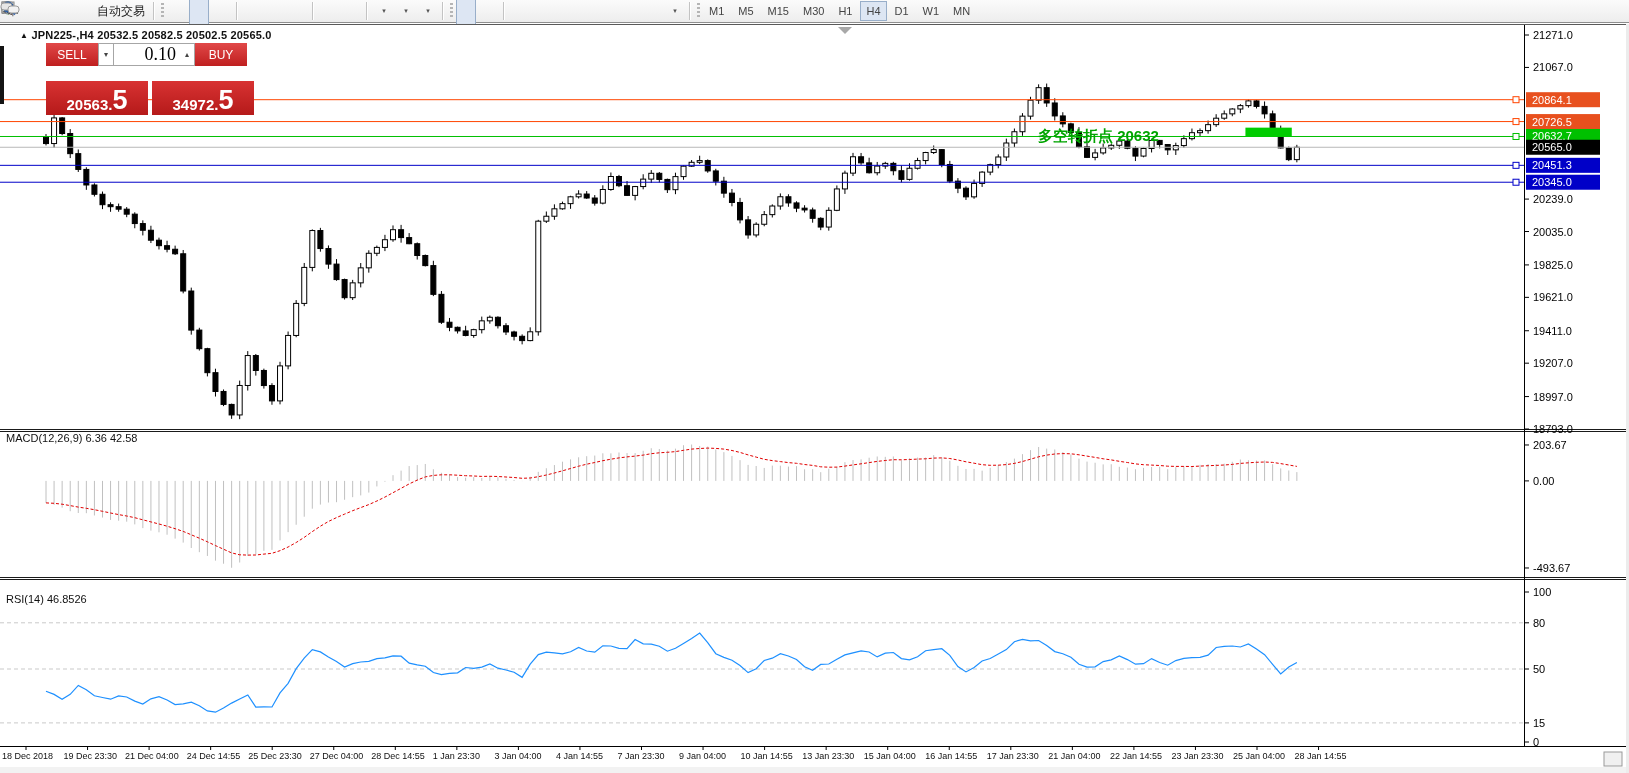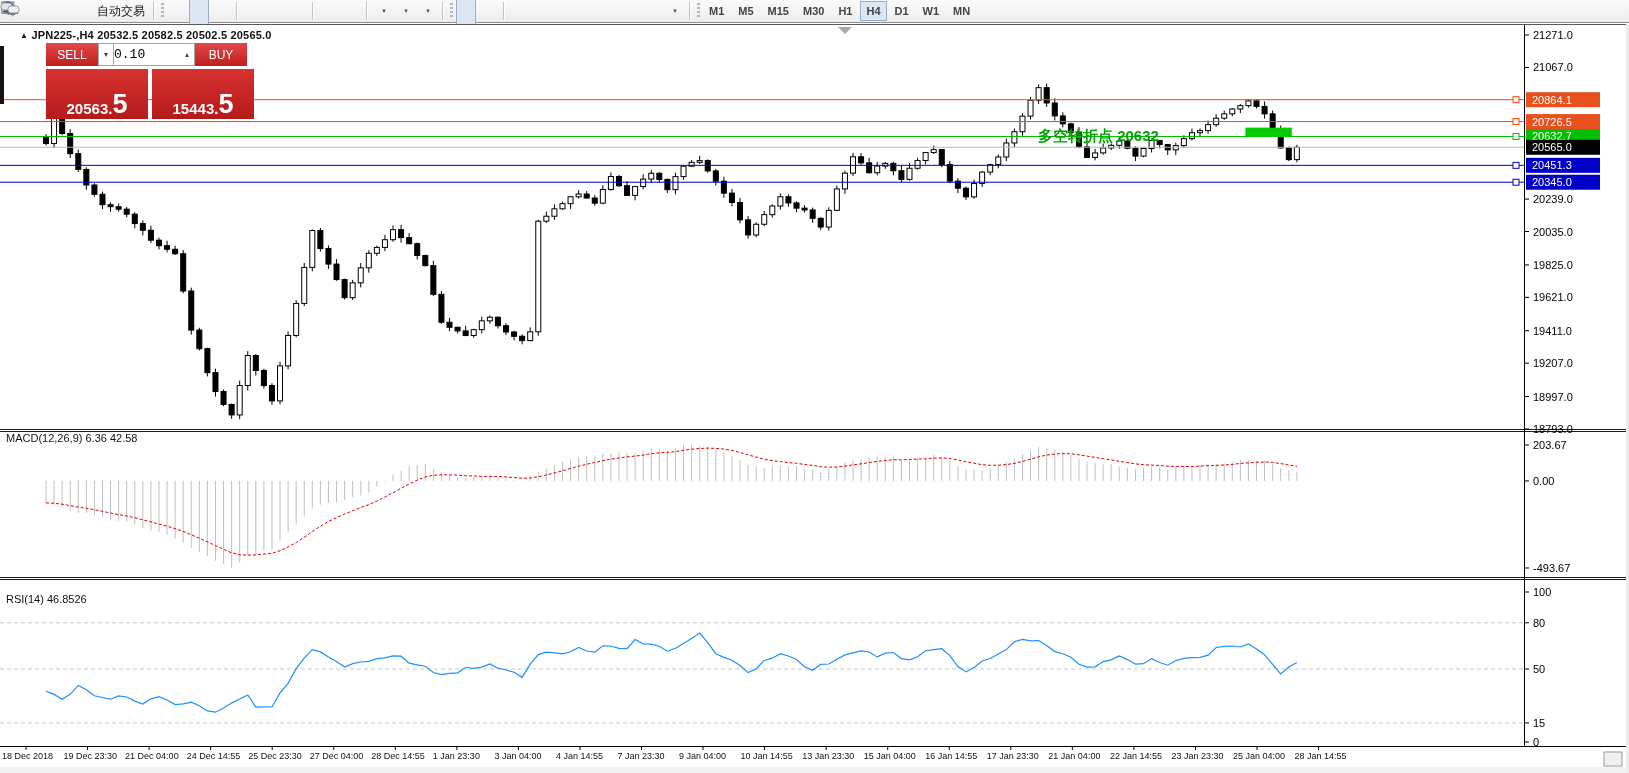--- a/index.html
+++ b/index.html
@@ -7,39 +7,39 @@
   
   .toolbar{position:absolute;left:0;top:0;width:1629px;height:23px;background:linear-gradient(#fbfbfb,#ededed);
     border-bottom:1px solid #8e8e8e;display:flex;align-items:center;padding:0 2px;box-sizing:border-box;}
   .tb{height:20px;min-width:20px;display:inline-flex;align-items:center;justify-content:center;
       border:1px solid transparent;margin:0 1px;padding:17px 2px;box-sizing:border-box;color:#333;font-size:11px;}
   .tb.pressed{background:#dde6f3;border:1px solid #98aec9;}
   .tb .lbl{font-size:12px;color:#222;margin-left:3px;}
   .sep{width:1px;height:18px;background:#c3c3c3;border-right:1px solid #fff;margin:0 4px;}
   .grip{width:3px;height:16px;margin:0 2px;background:repeating-linear-gradient(#b5b5b5 0 2px,transparent 2px 4px);}
   .caret{font-size:7px;color:#555;margin-left:2px;}
-  .tf{font-size:11px;color:#444;padding:0 5px;font-weight:bold;}
+  .tf{font-size:11px;color:#444;padding:0 5px;}
   .tbright{margin-left:auto;display:flex;align-items:center;margin-right:6px;}
   
   .chart-area{position:absolute;left:0;top:24px;width:1629px;height:749px;background:#fff;}
   svg{position:absolute;left:0;top:0;}
   .chart-title{position:absolute;left:20px;top:5px;font-size:11px;font-weight:bold;color:#111;letter-spacing:.2px;}
   .chart-title .mk{font-size:8px;vertical-align:1px;}
   
   .panel-edge{position:absolute;left:0;top:22px;width:4px;height:58px;background:#141414;}
   .trade-panel{position:absolute;left:5px;top:19px;width:208px;padding-left:41px;}
   .tp-row1{display:flex;height:23px;}
   .btn-sell,.btn-buy{width:52px;background:linear-gradient(#e14848,#bf1f1f);color:#fff;font-size:12px;
       display:flex;align-items:center;justify-content:center;cursor:default;}
   .spin{width:14px;background:#fff;border:1px solid #a6a6a6;border-left:none;font-size:8px;color:#444;
       display:flex;align-items:center;justify-content:center;}
   .spin.first{border-left:1px solid #a6a6a6;}
-  .vol{width:62px;height:21px;font-size:13px;border:1px solid #a6a6a6;border-left:none;border-right:none;
-      padding:0 4px 0 0;font-family:Liberation Mono, monospace;}
-  .tp-row2{display:flex;gap:4px;margin-top:3px;height:50px;}
+  .vol{width:62px;height:21px;text-align:right;font-size:18px;border:1px solid #a6a6a6;border-left:none;border-right:none;
+      padding:0 4px 0 0;font-family:Liberation Serif, serif;}
+  .tp-row2{display:flex;gap:4px;margin-top:15px;height:34px;}
   .price-box{flex:1;background:linear-gradient(#d83232,#b51a1a);color:#fff;display:flex;align-items:flex-end;
       justify-content:center;padding-bottom:3px;}
   .pb-main{font-size:15px;font-weight:bold;line-height:1;}
   .pb-big{font-size:27px;font-weight:bold;line-height:.8;}
   .ico{display:block;}
 </style>
 </head>
 <body>
 
 <div class="app">
@@ -862,19 +862,19 @@
         <input class="vol" value="0.10" style="">
         <div class="spin">▴</div>
         <div class="btn-buy">BUY</div>
       </div>
       <div class="tp-row2">
         <div class="price-box">
           <span class="pb-main">20563.</span>
             <span class="pb-big">5</span>
         </div>
         <div class="price-box">
-          <span class="pb-main">15443.</span>
+          <span class="pb-main">34972.</span>
             <span class="pb-big">5</span>
         </div>
       </div>
     </div>
   </div>
 </div>
 
 </body></html>

